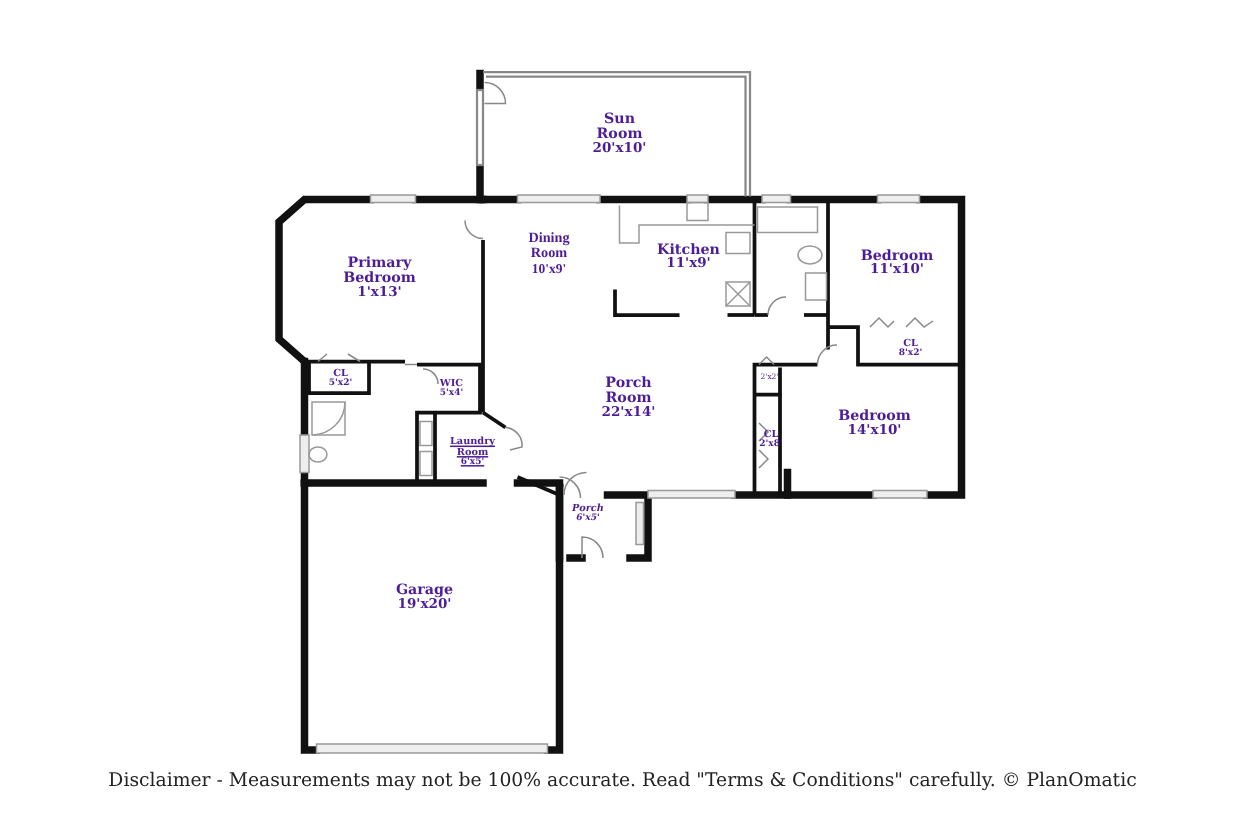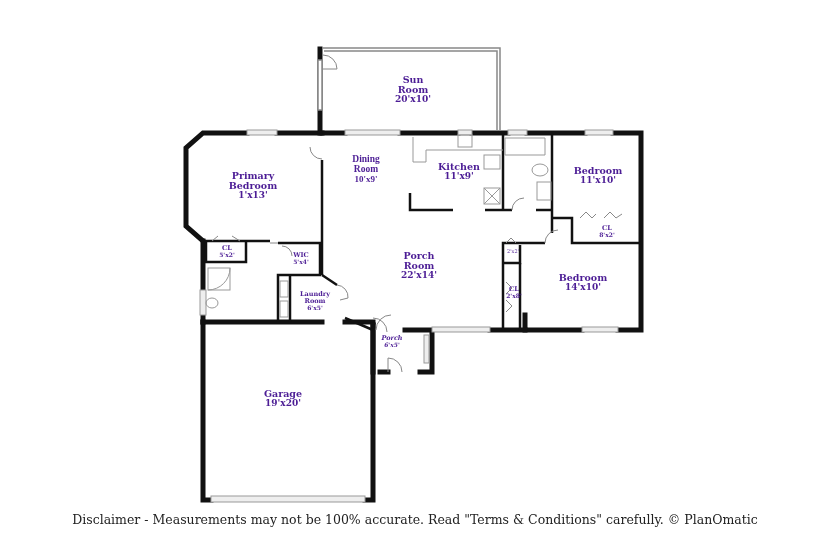--- a/index.html
+++ b/index.html
@@ -153,21 +153,21 @@
     </div>
     <div class="lbl sm" style="left: 301px; top: 259px;">
       <span class="n">WIC</span>
       <span class="d">5'x4'</span>
     </div>
     <div class="lbl" style="left: 419px; top: 266px;">
       <span class="n">Porch</span>
       <span class="n">Room</span>
       <span class="d">22'x14'</span>
     </div>
-    <div class="lbl sm" style="left: 315px; top: 301px;">
+    <div class="lbl sm" style="left: 315px; top: 301px; text-decoration: underline;">
       <span class="n">Laundry</span>
       <span class="n">Room</span>
       <span class="d">6'x5'</span>
     </div>
     <div class="lbl xs" style="left: 513px; top: 252px;">
       <span class="d">2'x2'</span>
     </div>
     <div class="lbl sm" style="left: 514px; top: 293px;">
       <span class="n">CL</span>
       <span class="d">2'x8'</span>

